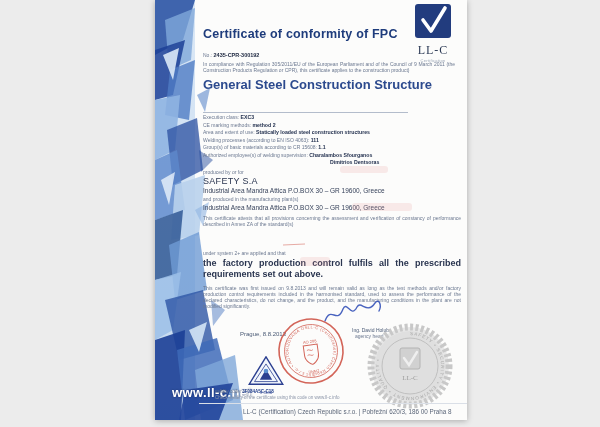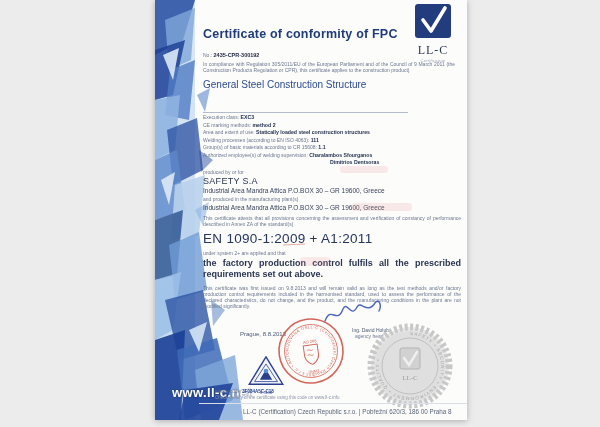--- a/index.html
+++ b/index.html
@@ -11,21 +11,21 @@
   #website{left:17px;top:385px;color:#ffffff;font-size:13px;font-weight:bold;letter-spacing:.4px;text-shadow:0 0 2px rgba(20,40,90,.8);}
   
   #logo-box{left:258px;top:4px;width:40px;height:52px;text-align:center;}
   #logo-brand{font-family:"Liberation Serif","DejaVu Serif",serif;font-size:12px;letter-spacing:1px;color:#2c3a55;margin-top:1px;}
   #logo-sub{font-size:4px;color:#9aa5b6;letter-spacing:.3px;}
   #title{left:48px;top:27px;font-size:12.5px;font-weight:600;color:#1e3c7c;letter-spacing:.2px;}
   #cert-no{left:48px;top:52px;font-size:5px;color:#6b7890;}
   #cert-no b{color:#222c44;font-size:5.5px;}
   #compliance{left:48px;top:61px;width:252px;font-size:5px;line-height:6px;color:#6b7890;text-align:justify;}
   
-  #product{left:48px;top:80px;width:252px;color:#2c4a8e;font-size:10px;line-height:10.5px;font-weight:400;}
+  #product{left:48px;top:80px;width:252px;color:#2c4a8e;font-size:13px;line-height:10.5px;font-weight:700;}
   #product-rule{left:48px;top:112px;width:205px;border-top:1px solid #b3bccb;height:0;}
   
   .drow{left:48px;width:258px;font-size:5px;line-height:6px;color:#6b7890;}
   .drow b{color:#1d2b4a;font-size:5.2px;}
   
   .tiny{font-size:5px;color:#6b7890;}
   .addr{font-size:6.5px;color:#333f58;}
   #producer-name{left:48px;top:176px;font-size:9px;color:#2a3550;font-weight:500;letter-spacing:.3px;}
   
   #attest{left:48px;top:215px;width:258px;font-size:5px;line-height:6px;color:#6b7890;text-align:justify;}
@@ -121,21 +121,20 @@
     <div class="abs drow" style="top:151.5px"><span>Authorized employee(s) of welding supervision:</span> <b>Charalambos Sfourganos</b></div>
     <div class="abs drow" style="top:159px;padding-left:127px"><span></span> <b>Dimitrios Dentsoras</b></div>
 
     <div class="abs tiny" style="left:48px;top:169px">produced by or for</div>
     <div id="producer-name" class="abs">SAFETY S.A</div>
     <div class="abs addr" style="left:48px;top:187px">Industrial Area Mandra Attica P.O.BOX 30 – GR 19600, Greece</div>
     <div class="abs tiny" style="left:48px;top:196px">and produced in the manufacturing plant(s)</div>
     <div class="abs addr" style="left:48px;top:204px">Industrial Area Mandra Attica P.O.BOX 30 – GR 19600, Greece</div>
 
     <div id="attest" class="abs">This certificate attests that all provisions concerning the assessment and verification of constancy of performance described in Annex ZA of the standard(s)</div>
-    <div id="standard" class="abs">EN 1090-1:2009 + A1:2011</div>
     <div id="system-line" class="abs">under system 2+ are applied and that</div>
     <div id="fpc" class="abs">the factory production control fulfils all the prescribed requirements set out above.</div>
     <div id="validity-para" class="abs">This certificate was first issued on 9.8.2013 and will remain valid as long as the test methods and/or factory production control requirements included in the harmonised standard, used to assess the performance of the declared characteristics, do not change, and the product, and the manufacturing conditions in the plant are not modified significantly.</div>
 
     <div id="place-date" class="abs">Prague, 8.8.2013</div>
 
     <svg id="signature" class="abs" width="62" height="36" viewBox="0 0 62 36">
       <path d="M2,26 C8,10 14,30 20,14 C24,5 28,24 34,12 C38,5 44,20 52,8 C56,3 59,10 56,16" stroke="#3552b8" stroke-width="1.4" fill="none" opacity=".9" stroke-linecap="round"></path>
     </svg>
     <div id="sig-name" class="abs">Ing. David Holub</div>

